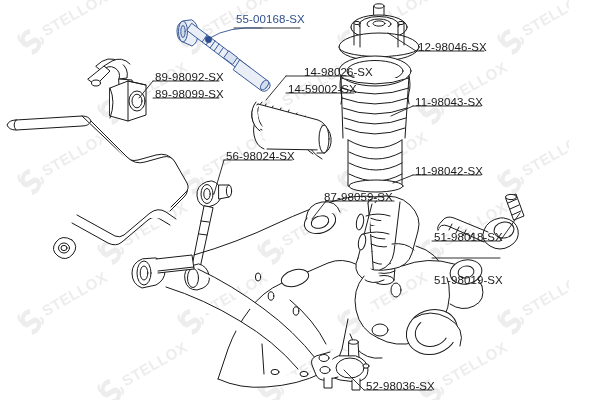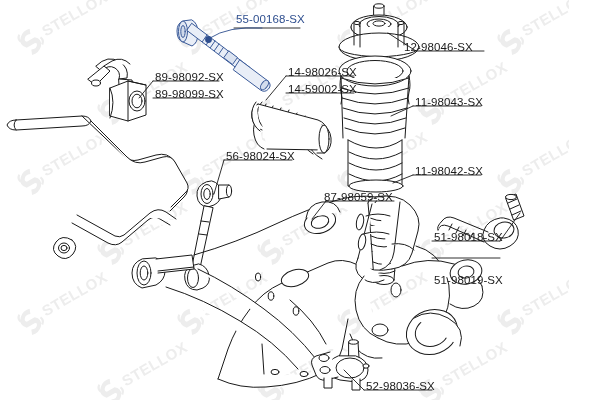--- a/index.html
+++ b/index.html
@@ -344,23 +344,23 @@
         <path d="M364 390 l68 0"></path>
         <path d="M364 390 l-20 -20"></path>
       </g>
     </g>
   </svg>
 
   <div id="labels">
       <div class="lbl hi" style="left: 236px; top: 13px;">55-00168-SX</div>
       <div class="lbl" style="left: 155px; top: 71px;">89-98092-SX</div>
       <div class="lbl" style="left: 155px; top: 88px;">89-98099-SX</div>
-      <div class="lbl" style="left: 288px; top: 66px;">14-98026-SX</div>
+      <div class="lbl" style="left: 304px; top: 66px;">14-98026-SX</div>
       <div class="lbl" style="left: 288px; top: 83px;">14-59002-SX</div>
-      <div class="lbl" style="left: 404px; top: 41px;">12-98046-SX</div>
+      <div class="lbl" style="left: 418px; top: 41px;">12-98046-SX</div>
       <div class="lbl" style="left: 415px; top: 96px;">11-98043-SX</div>
       <div class="lbl" style="left: 415px; top: 165px;">11-98042-SX</div>
       <div class="lbl" style="left: 226px; top: 150px;">56-98024-SX</div>
       <div class="lbl" style="left: 324px; top: 191px;">87-98059-SX</div>
       <div class="lbl" style="left: 434px; top: 231px;">51-98018-SX</div>
       <div class="lbl" style="left: 434px; top: 248px; margin-top: 26px;">51-98019-SX</div>
       <div class="lbl" style="left: 366px; top: 380px;">52-98036-SX</div>
     </div>
 
 </div>

